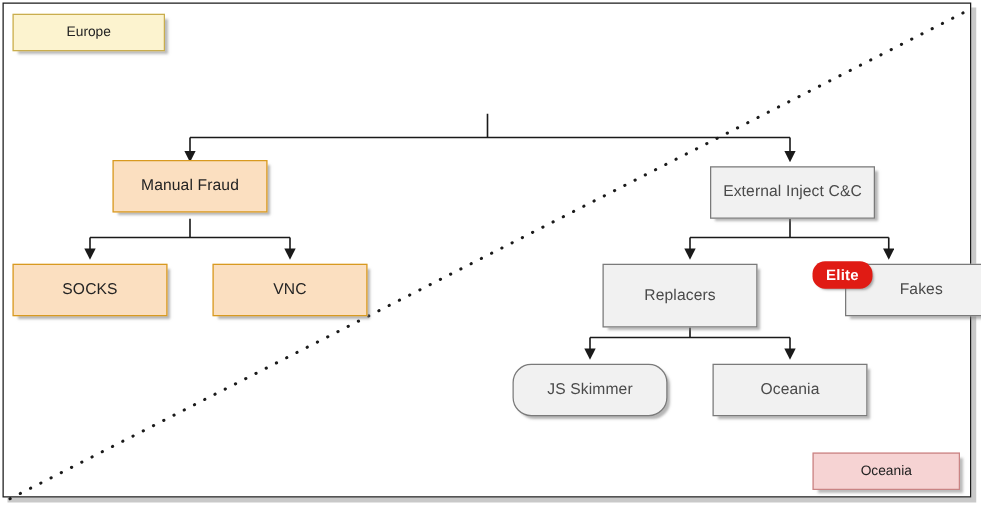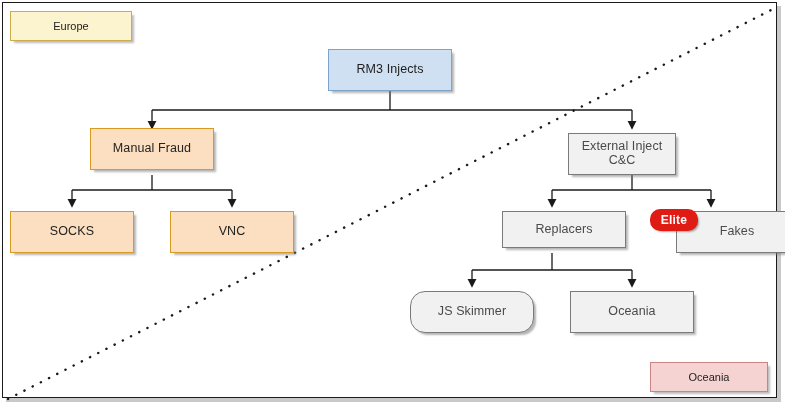--- a/index.html
+++ b/index.html
@@ -156,41 +156,38 @@
   </svg>
 
   <div class="label-box yellow" style="left:10px; top:11px; width:122px; height:30px;">
     <span>Europe</span>
   </div>
 
   <div class="label-box pink" style="left:650px; top:362px; width:118px; height:30px;">
     <span>Oceania</span>
   </div>
 
-  <div class="node blue" style="left:328px; top:49px; width:124px; height:42px;">
-    <span>RM3 Injects</span>
-  </div>
 
   <div class="node orange" style="left:90px; top:128px; width:124px; height:42px;">
     <span>Manual Fraud</span>
   </div>
 
-  <div class="node grey" style="left:568px; top:133px; width:108px; height:42px;">
+  <div class="node grey" style="left:568px; top:133px; width:132px; height:42px;">
     <span>External Inject C&amp;C</span>
   </div>
 
   <div class="node orange" style="left:10px; top:211px; width:124px; height:42px;">
     <span>SOCKS</span>
   </div>
 
   <div class="node orange" style="left:170px; top:211px; width:124px; height:42px;">
     <span>VNC</span>
   </div>
 
-  <div class="node grey" style="left:502px; top:211px; width:124px; height:37px;">
+  <div class="node grey" style="left:482px; top:211px; width:124px; height:51px;">
     <span>Replacers</span>
   </div>
 
   <div class="node grey" style="left:676px; top:211px; width:122px; height:42px;">
     <span>Fakes</span>
   </div>
 
   <div class="node grey" style="left:410px; top:291px; width:124px; height:42px;border-radius:15px;">
     <span>JS Skimmer</span>
   </div>

